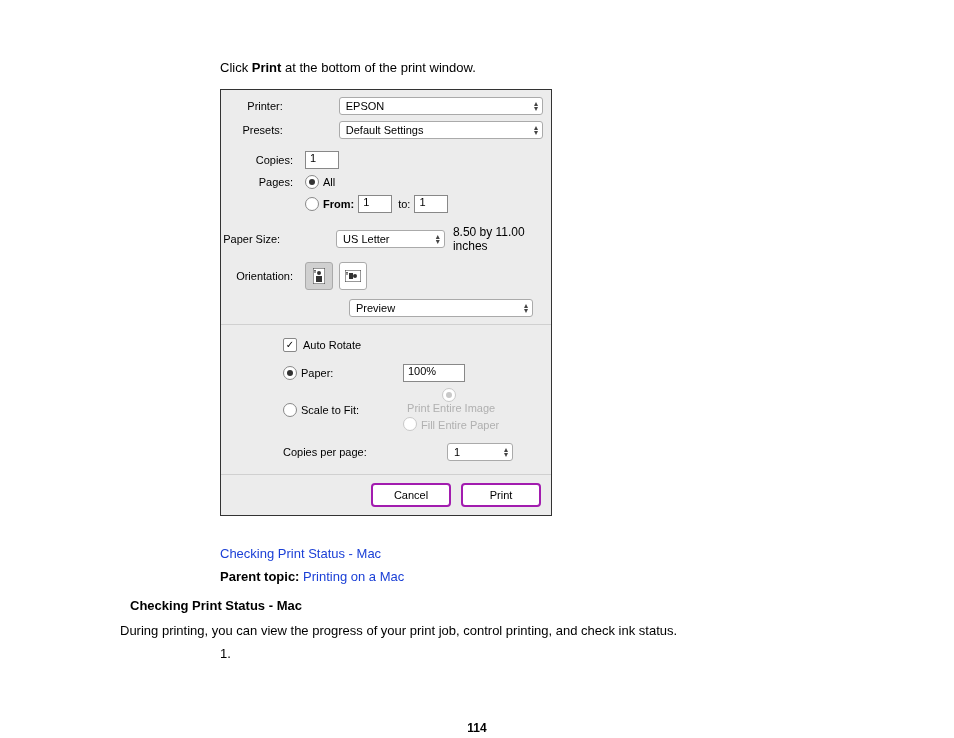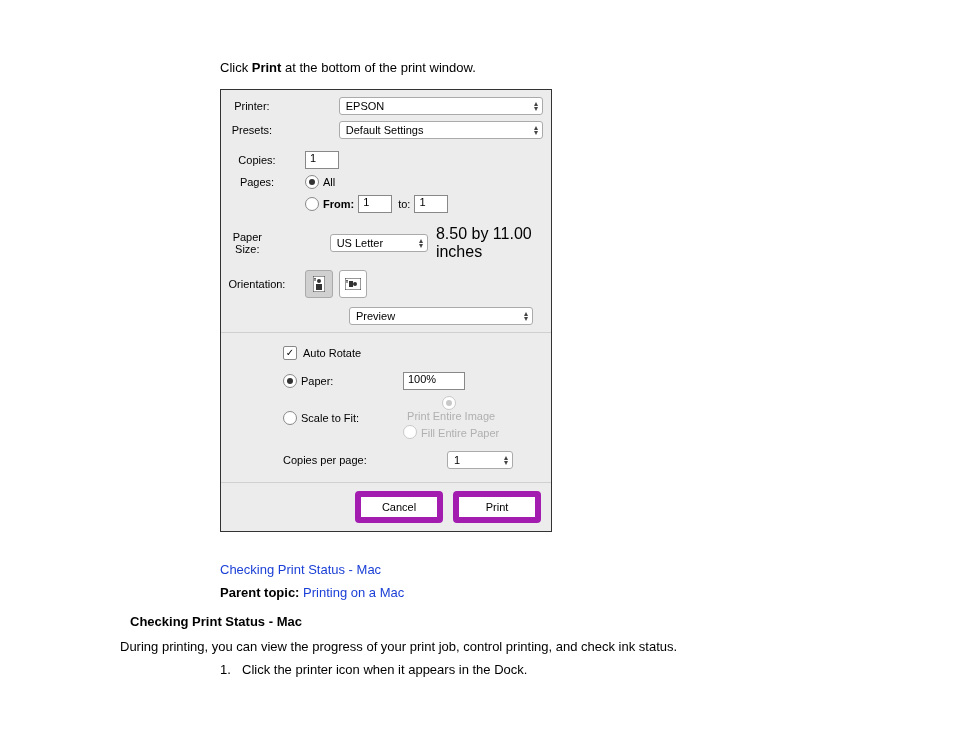--- a/index.html
+++ b/index.html
@@ -23,21 +23,21 @@
     font-family: "Helvetica Neue", Arial, sans-serif;
     font-size: 11px;
   }
   .row {
     display: flex;
     align-items: center;
     padding: 3px 8px 3px 0;
   }
   .lbl {
     width: 72px;
-    text-align: center;
+    text-align: right;
     padding-right: 12px;
     color: #000;
   }
   .sel {
     height: 18px;
     background: #fff;
     border: 1px solid #aaa;
     border-radius: 3px;
     display: flex;
     align-items: center;
@@ -126,21 +126,21 @@
     display: flex;
     justify-content: flex-end;
     gap: 10px;
     padding: 8px 10px;
     border-top: 1px solid #d0d0d0;
     margin-top: 4px;
   }
   .btn {
     height: 20px;
     min-width: 56px;
-    border: 6px solid #a21caf;
+    border: 2px solid #a21caf;
     border-radius: 4px;
     background: #fff;
     text-align: center;
     line-height: 20px;
     padding: 0 10px;
   }
   .link {
     color: #1a3fd6;
   }
   .after-img {
@@ -221,21 +221,21 @@
 
   <div class="row">
     <div class="lbl">Paper Size:</div>
     <div class="sel med">
       <span>US Letter</span>
       <span class="updown">
           <span>▴</span>
           <span>▾</span>
         </span>
     </div>
-    <span style="margin-left:8px; font-size:16px;">8.50 by 11.00 inches</span>
+    <span style="margin-left:8px; font-size:12px;">8.50 by 11.00 inches</span>
   </div>
 
   <div class="row" style="padding-top:6px; padding-bottom:6px;">
     <div class="lbl">Orientation:</div>
     <div class="orient-btn selected">
       <svg width="12" height="16" viewBox="0 0 12 16">
           <rect x="0" y="0" width="12" height="16" fill="#fff" stroke="#333"></rect>
           <circle cx="6" cy="5" r="2" fill="#333"></circle>
           <rect x="3" y="8" width="6" height="6" fill="#333"></rect>
           <path d="M2 2 L2 5" stroke="#333" stroke-width="1"></path>
@@ -319,16 +319,15 @@
   <div class="link">Checking Print Status - Mac</div>
   <div style="margin-top:8px;">
     <span class="bold">Parent topic: </span><span class="link">Printing on a Mac</span>
   </div>
 </div>
 
 <div class="heading2">Checking Print Status - Mac</div>
 <div class="body-ind">During printing, you can view the progress of your print job, control printing, and check ink status.</div>
 <div class="step">
   <div class="num">1.</div>
-  <div>Click the printer icon when it appears in the Dock.</div>
 </div>
 
 <div class="pagenum">114</div>
 
 </body></html>

